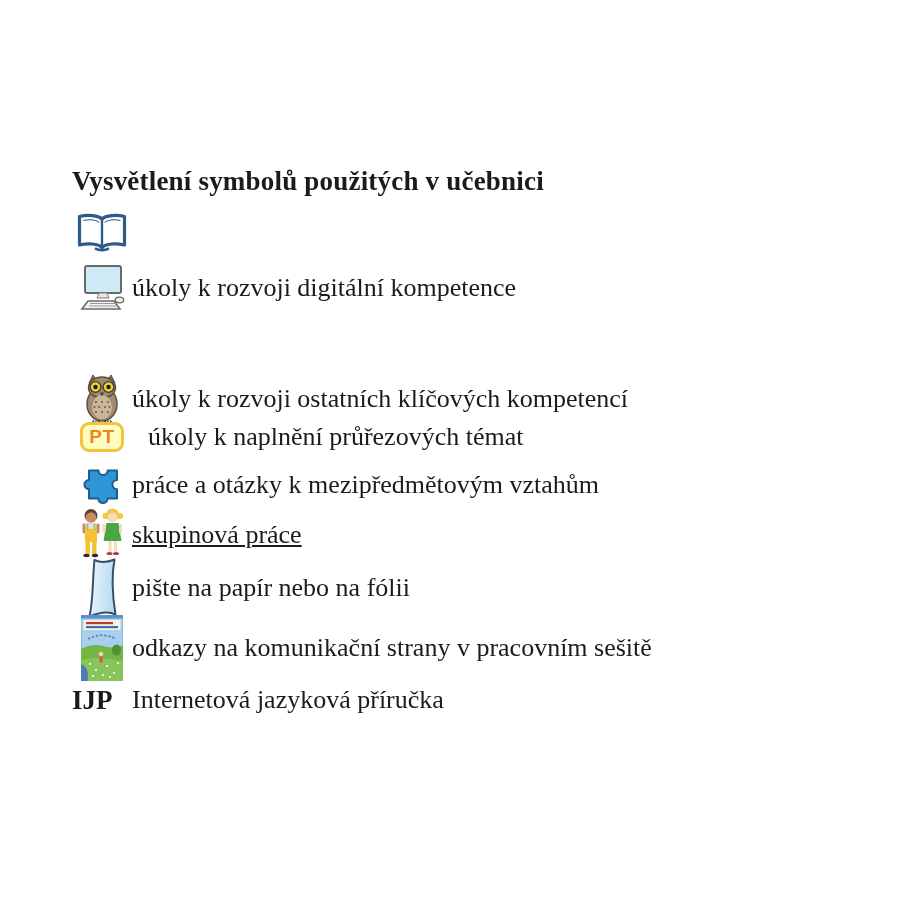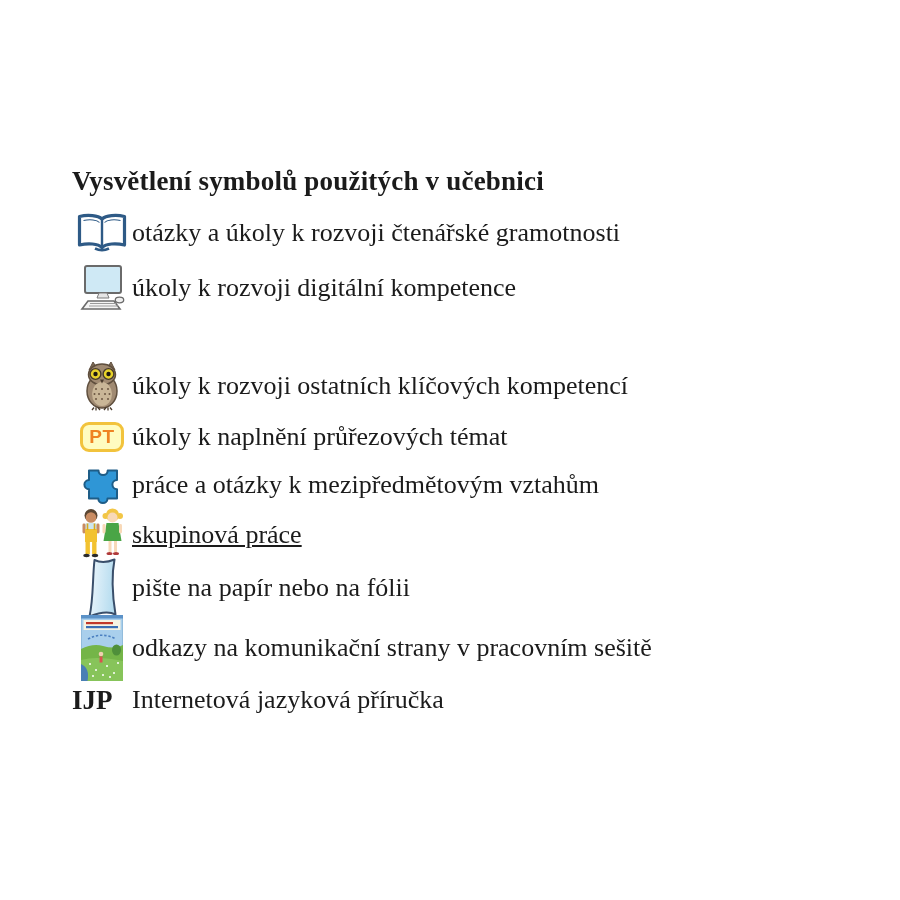--- a/index.html
+++ b/index.html
@@ -55,22 +55,22 @@
   }
   .ijp-abbr{
     font-size:27px;
     font-weight:bold;
     white-space:nowrap;
   }
   
   .r1{top:206px;height:54px;}
   .r2{top:262px;height:52px;}
   .r3{top:312px;height:50px;}
-  .r4{top:361px;height:50px;}
-  .r5{top:414px;height:46px;}
+  .r4{top:374px;height:50px;}
+  .r5{top:414px;height:46px;gap:16px;}
   .r6{top:462px;height:46px;}
   .r7{top:506px;height:58px;text-decoration:underline;}
   .r8{top:556px;height:64px;}
   .r9{top:612px;height:72px;}
   .r10{top:676px;height:48px;justify-content:space-between;}
   svg{display:block;}
 </style>
 </head>
 <body>
 
@@ -80,21 +80,20 @@
 
   <div class="row r1">
     <span class="icon-cell">
       <svg width="52" height="40" viewBox="0 0 52 40">
         <path d="M26 6 C22 2.5 12 1.5 3.5 3.5 L3.5 32 C12 30 22 30.5 26 34.5 C30 30.5 40 30 48.5 32 L48.5 3.5 C40 1.5 30 2.5 26 6 Z" fill="#ffffff" stroke="#2e5a86" stroke-width="3.2" stroke-linejoin="round"></path>
         <path d="M26 6 L26 34.5" stroke="#2e5a86" stroke-width="2.4"></path>
         <path d="M7.5 7.5 C14 6 21 6.8 23.5 9.5 M44.5 7.5 C38 6 31 6.8 28.5 9.5" fill="none" stroke="#2e5a86" stroke-width="1.1"></path>
         <path d="M19 35.5 Q26 38.8 33 35.5" fill="none" stroke="#2e5a86" stroke-width="2.6"></path>
       </svg>
     </span>
-    <span class="label">otázky a úkoly k rozvoji čtenářské gramotnosti</span>
   </div>
 
   <div class="row r2">
     <span class="icon-cell">
       <svg width="48" height="48" viewBox="0 0 48 48">
         <rect x="7" y="2" width="36" height="27" rx="2" fill="#cfe9f5" stroke="#6a6a6a" stroke-width="2"></rect>
         <path d="M21 29 L29 29 L31 34 L19 34 Z" fill="#e6e6e6" stroke="#7a7a7a" stroke-width="1"></path>
         <path d="M10 37 L36 37 L42 45 L4 45 Z" fill="#f4f4f4" stroke="#6a6a6a" stroke-width="1.6"></path>
         <path d="M12 39.5 L38 39.5 M11 42 L40 42" stroke="#9a9a9a" stroke-width="1"></path>
         <ellipse cx="41.5" cy="36" rx="4.2" ry="2.8" fill="#efefef" stroke="#6a6a6a" stroke-width="1.3"></ellipse>

